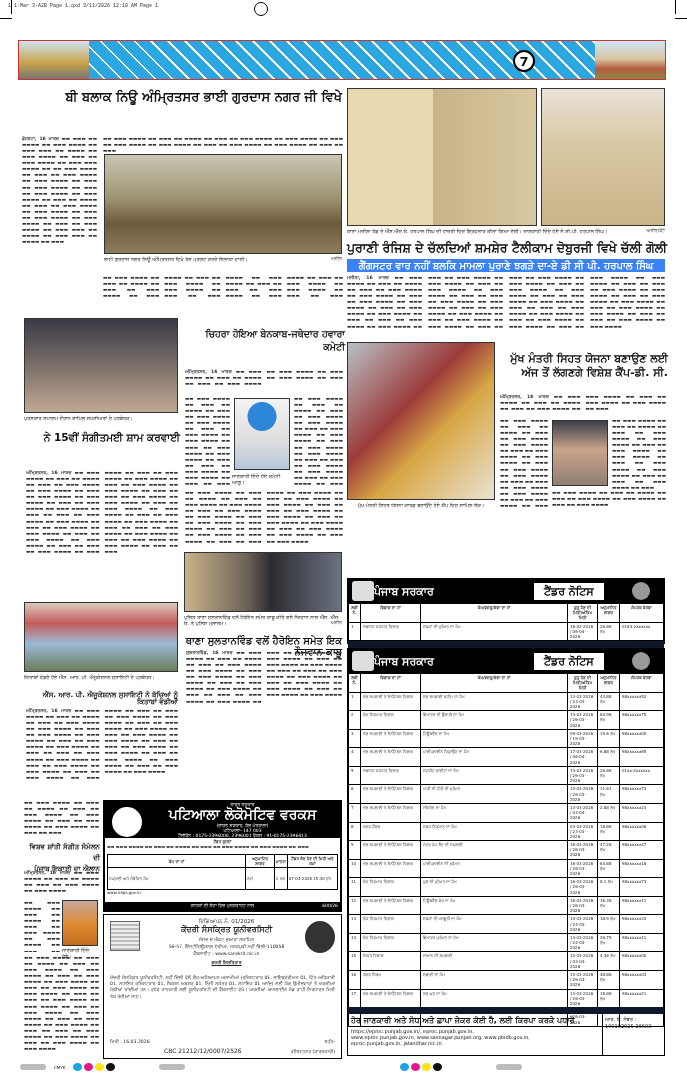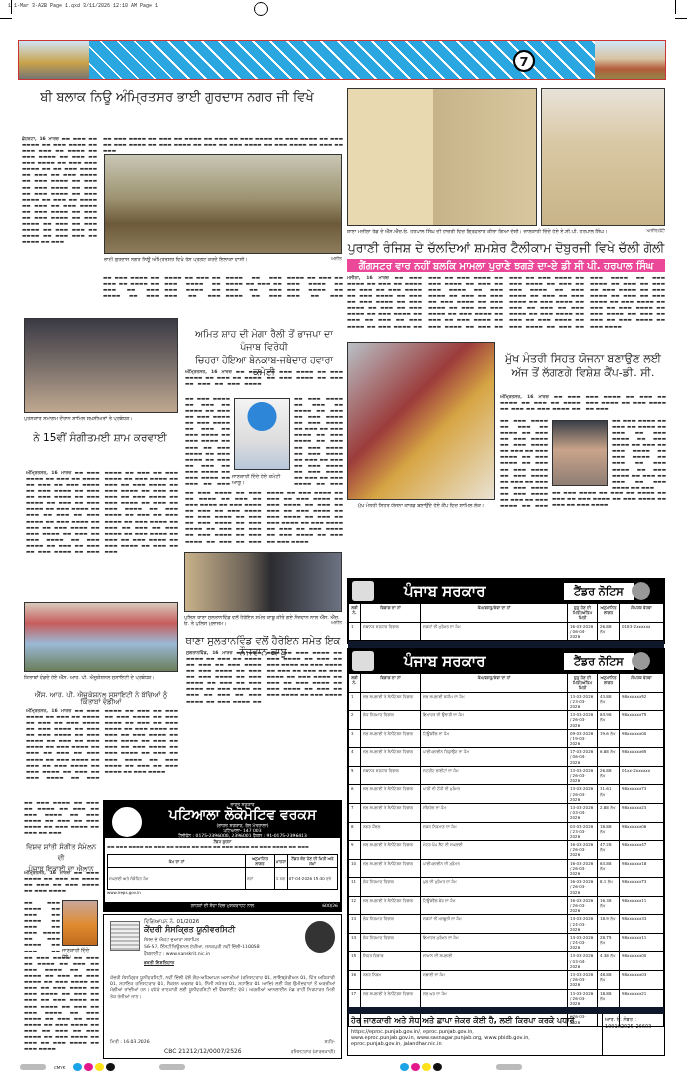--- a/index.html
+++ b/index.html
@@ -15,32 +15,32 @@
   .mast .band{position:absolute;left:70px;right:70px;top:0;bottom:0;background:
     repeating-linear-gradient(45deg,#2aa7e0 0 10px,#fff 10px 12px),#2aa7e0}
   .pill{position:absolute;left:190px;top:2px;width:298px;height:36px;border-radius:18px;border:4px solid #000;overflow:hidden;display:flex}
   .pill .red{background:#e4252a;width:52%;color:#fff;display:flex;align-items:center;justify-content:center;font-weight:bold;font-size:21px;clip-path:polygon(0 0,100% 0,88% 100%,0 100%)}
   .pill .yel{background:#ffd21f;flex:1;position:relative}
   .pill .yel .brand{position:absolute;left:10px;top:11px;color:#e4252a;font-weight:bold;font-size:18px}
   .pill .yel .small{position:absolute;left:6px;top:1px;font-size:5px;color:#c00}
   .pill .yel .date{position:absolute;left:4px;bottom:1px;font-size:6px;color:#222}
   .pgno{position:absolute;left:494px;top:9px;width:22px;height:22px;border-radius:50%;border:2px solid #000;background:#fff;font-weight:bold;font-size:13px;display:flex;align-items:center;justify-content:center}
   
-  .head{position:absolute;font-weight:normal;line-height:1.05;text-align:center}
+  .head{position:absolute;font-weight:bold;line-height:1.05;text-align:right}
   .photo{position:absolute;background:#888;border:1px solid #333}
   .cap{position:absolute;font-size:5px;line-height:1.25;color:#222}
   .col{position:absolute;font-size:4.6px;line-height:1.32;color:#333;text-align:justify;overflow:hidden}
   .col p{margin:0}
   .credit{font-size:4.5px;color:#333}
-  .greenbar{position:absolute;background:#ec4899;color:#fff;font-size:10px;font-weight:bold;display:flex;align-items:center;justify-content:center}
+  .greenbar{position:absolute;background:#3b82f6;color:#fff;font-size:10px;font-weight:bold;display:flex;align-items:center;justify-content:center}
   
   .tender{position:absolute;border:1px solid #000;background:#fff;font-size:4px}
   .tender .top{height:24px;background:#000;display:flex;align-items:center;position:relative}
   .tender .top .emb{width:22px;height:20px;margin-left:4px;background:#ddd;border-radius:3px}
-  .tender .top .gov{color:#fff;font-weight:bold;font-size:15px;margin-left:30px;width:120px}
+  .tender .top .gov{color:#fff;font-weight:bold;font-size:11px;width:120px}
   .tender .top .notice{background:#fff;color:#000;font-size:11px;font-weight:bold;padding:2px 10px;margin-left:40px}
   .tender .top .seal{position:absolute;right:14px;width:18px;height:18px;border-radius:50%;background:#999}
   .tender table{width:100%;border-collapse:collapse;table-layout:fixed}
   .tender th,.tender td{border:1px solid #000;padding:1px 2px;font-size:4px;vertical-align:top;line-height:1.3;color:#222}
   .tender th{font-weight:bold;text-align:center}
   .tender .foot{border-top:7px solid #0f172a;display:flex}
   .tender .foot .txt{flex:1;padding:2px 3px;font-size:4px}
   .tender .foot .ro{width:70px;border-left:1px solid #000;padding:2px;font-size:4.5px}
   .bigfoot .txt .line1{font-size:8px;font-weight:bold;margin-bottom:2px}
   .bigfoot .txt div{font-size:5px}
@@ -49,21 +49,21 @@
   .plw .logo{position:absolute;left:6px;top:4px;width:34px;height:34px;border-radius:50%;background:#fff;border:2px solid #000}
   .plw .title{position:absolute;left:45px;top:5px;right:5px;text-align:center;font-size:14px;font-weight:bold}
   .plw .sub{position:absolute;left:45px;right:5px;text-align:center;font-size:4.5px}
   .plw .body{position:absolute;left:1px;right:1px;top:37px;height:64px;background:#fff;color:#222;font-size:4px;padding:1px 2px}
   .plw .body table{width:100%;border-collapse:collapse}
   .plw .body td,.plw .body th{border:1px solid #000;font-size:4px;padding:1px}
   .plw .bottom{position:absolute;left:0;right:0;bottom:0;height:10px;font-size:4.5px;text-align:center;line-height:10px}
   .sans{position:absolute;left:103px;top:914px;width:239px;height:145px;border:1px solid #000;background:#fff;font-size:4.6px;color:#222}
   .sans .qr{position:absolute;left:6px;top:6px;width:30px;height:30px;border:1px solid #666;background:repeating-linear-gradient(0deg,#bbb 0 2px,#eee 2px 4px)}
   .sans .logo{position:absolute;right:6px;top:6px;width:30px;height:32px;border-radius:50%;background:#333}
-  .sans .c{position:absolute;left:40px;right:32px;}
+  .sans .c{position:absolute;left:40px;right:32px;text-align:center}
   .sans .para{position:absolute;left:6px;right:6px;top:60px;line-height:1.35;text-align:justify}
   .colorbar{position:absolute;top:1063px;height:8px;display:flex;gap:2px;align-items:center}
   .dot{width:9px;height:8px;border-radius:50%}
   .gray{width:26px;height:6px;border-radius:3px;background:#bbb}
 </style>
 </head>
 <body>
 
 <div class="slug">1 1-Mar 3-A2B Page 1.qxd  3/11/2026  12:10 AM  Page 1</div>
 <div class="crop" style="left:0;top:18px;width:12px;height:1px"></div>
@@ -112,21 +112,20 @@
 <div class="photo" style="left:24px;top:318px;width:154px;height:95px;background:linear-gradient(#3a3a45,#7a6f6a 50%,#c0a890)"></div>
 <div class="cap" style="left:24px;top:415px;width:154px">ਪੁਰਸਕਾਰ ਸਮਾਗਮ ਦੌਰਾਨ ਸ਼ਾਮਿਲ ਸ਼ਖ਼ਸੀਅਤਾਂ ਤੇ ਪ੍ਰਬੰਧਕ।</div>
 <div class="head" style="left:20px;top:432px;width:160px;font-size:10.5px">
   <div>ਨੇ 15ਵੀਂ ਸੰਗੀਤਮਈ ਸ਼ਾਮ ਕਰਵਾਈ</div>
 </div>
 <div class="col" style="left:26px;top:470px;width:152px;height:105px;column-count:2;column-gap:5px">
   <p><b>ਅੰਮ੍ਰਿਤਸਰ, 16 ਮਾਰਚ</b> ▬▬ ▬▬▬ ▬▬▬▬ ▬▬ ▬▬▬ ▬▬ ▬▬▬▬ ▬▬ ▬▬▬ ▬▬ ▬▬▬ ▬▬▬▬ ▬▬ ▬▬▬ ▬▬▬▬ ▬▬ ▬▬▬ ▬▬ ▬▬▬ ▬▬▬▬ ▬▬ ▬▬▬ ▬▬▬▬ ▬▬ ▬▬▬ ▬▬ ▬▬▬ ▬▬▬▬ ▬▬ ▬▬▬ ▬▬▬▬ ▬▬ ▬▬▬ ▬▬ ▬▬▬ ▬▬ ▬▬▬ ▬▬▬▬ ▬▬ ▬▬▬ ▬▬▬▬ ▬▬ ▬▬▬ ▬▬ ▬▬▬ ▬▬▬▬ ▬▬ ▬▬▬ ▬▬▬▬ ▬▬ ▬▬▬ ▬▬ ▬▬▬ ▬▬▬▬ ▬▬ ▬▬▬ ▬▬▬▬ ▬▬ ▬▬▬ ▬▬ ▬▬▬ ▬▬ ▬▬▬ ▬▬▬▬ ▬▬ ▬▬▬ ▬▬▬▬ ▬▬ ▬▬▬ ▬▬ ▬▬▬ ▬▬▬▬ ▬▬ ▬▬▬ ▬▬▬▬ ▬▬ ▬▬▬ ▬▬ ▬▬▬ ▬▬▬▬ ▬▬ ▬▬▬ ▬▬▬▬ ▬▬ ▬▬▬ ▬▬ ▬▬▬ ▬▬ ▬▬▬ ▬▬▬▬ ▬▬ ▬▬▬ ▬▬▬▬ ▬▬ ▬▬▬ ▬▬ ▬▬▬ ▬▬▬▬ ▬▬ ▬▬▬ ▬▬▬▬ ▬▬ ▬▬▬ ▬▬ ▬▬▬ ▬▬▬▬ ▬▬ ▬▬▬ ▬▬▬▬ ▬▬ ▬▬▬ ▬▬ ▬▬▬ ▬▬ ▬▬▬ ▬▬▬▬ ▬▬ ▬▬▬ ▬▬▬▬ ▬▬ ▬▬▬ ▬▬ ▬▬▬ ▬▬▬▬ ▬▬ ▬▬▬ ▬▬▬▬ ▬▬ ▬▬▬ ▬▬ ▬▬▬</p>
 </div>
 
 <div class="head" style="left:183px;top:328px;width:162px;font-size:9.5px;line-height:1.35">
-  <div>ਅਮਿਤ ਸ਼ਾਹ ਦੀ ਮੋਗਾ ਰੈਲੀ ਤੋਂ ਭਾਜਪਾ ਦਾ ਪੰਜਾਬ ਵਿਰੋਧੀ</div>
   <div>ਚਿਹਰਾ ਹੋਇਆ ਬੇਨਕਾਬ-ਜਥੇਦਾਰ ਹਵਾਰਾ ਕਮੇਟੀ</div>
 </div>
 <div class="col" style="left:185px;top:369px;width:158px;height:24px;column-count:2;column-gap:5px">
     <p><b>ਅੰਮ੍ਰਿਤਸਰ, 16 ਮਾਰਚ</b> ▬▬ ▬▬▬ ▬▬▬▬ ▬▬ ▬▬▬ ▬▬ ▬▬▬▬ ▬▬ ▬▬▬ ▬▬ ▬▬▬ ▬▬▬▬ ▬▬ ▬▬▬ ▬▬▬▬ ▬▬ ▬▬▬ ▬▬ ▬▬▬ ▬▬▬▬ ▬▬ ▬▬▬ ▬▬▬▬ ▬▬ ▬▬▬ ▬▬ ▬▬▬ ▬▬▬▬ ▬▬ ▬▬▬ ▬▬▬▬</p>
   </div>
 <div class="col" style="left:185px;top:396px;width:45px;height:92px">
     <p>▬▬ ▬▬▬ ▬▬▬▬ ▬▬ ▬▬▬ ▬▬ ▬▬▬▬ ▬▬ ▬▬▬ ▬▬ ▬▬▬ ▬▬▬▬ ▬▬ ▬▬▬ ▬▬▬▬ ▬▬ ▬▬▬ ▬▬ ▬▬▬ ▬▬▬▬ ▬▬ ▬▬▬ ▬▬▬▬ ▬▬ ▬▬▬ ▬▬ ▬▬▬ ▬▬▬▬ ▬▬ ▬▬▬ ▬▬▬▬ ▬▬ ▬▬▬ ▬▬ ▬▬▬ ▬▬ ▬▬▬ ▬▬▬▬ ▬▬ ▬▬▬ ▬▬▬▬ ▬▬ ▬▬▬ ▬▬ ▬▬▬ ▬▬▬▬ ▬▬ ▬▬▬ ▬▬▬▬ ▬▬ ▬▬▬</p>
   </div>
 <div class="photo" style="left:234px;top:398px;width:56px;height:72px;background:radial-gradient(circle at 50% 25%,#2e86d8 0 14px,transparent 15px),linear-gradient(#f3f3f3,#ddd 60%,#b7c7da)"></div>
 <div class="cap" style="left:232px;top:473px;width:60px">ਜਾਣਕਾਰੀ ਦਿੰਦੇ ਹੋਏ ਕਮੇਟੀ ਆਗੂ।</div>

